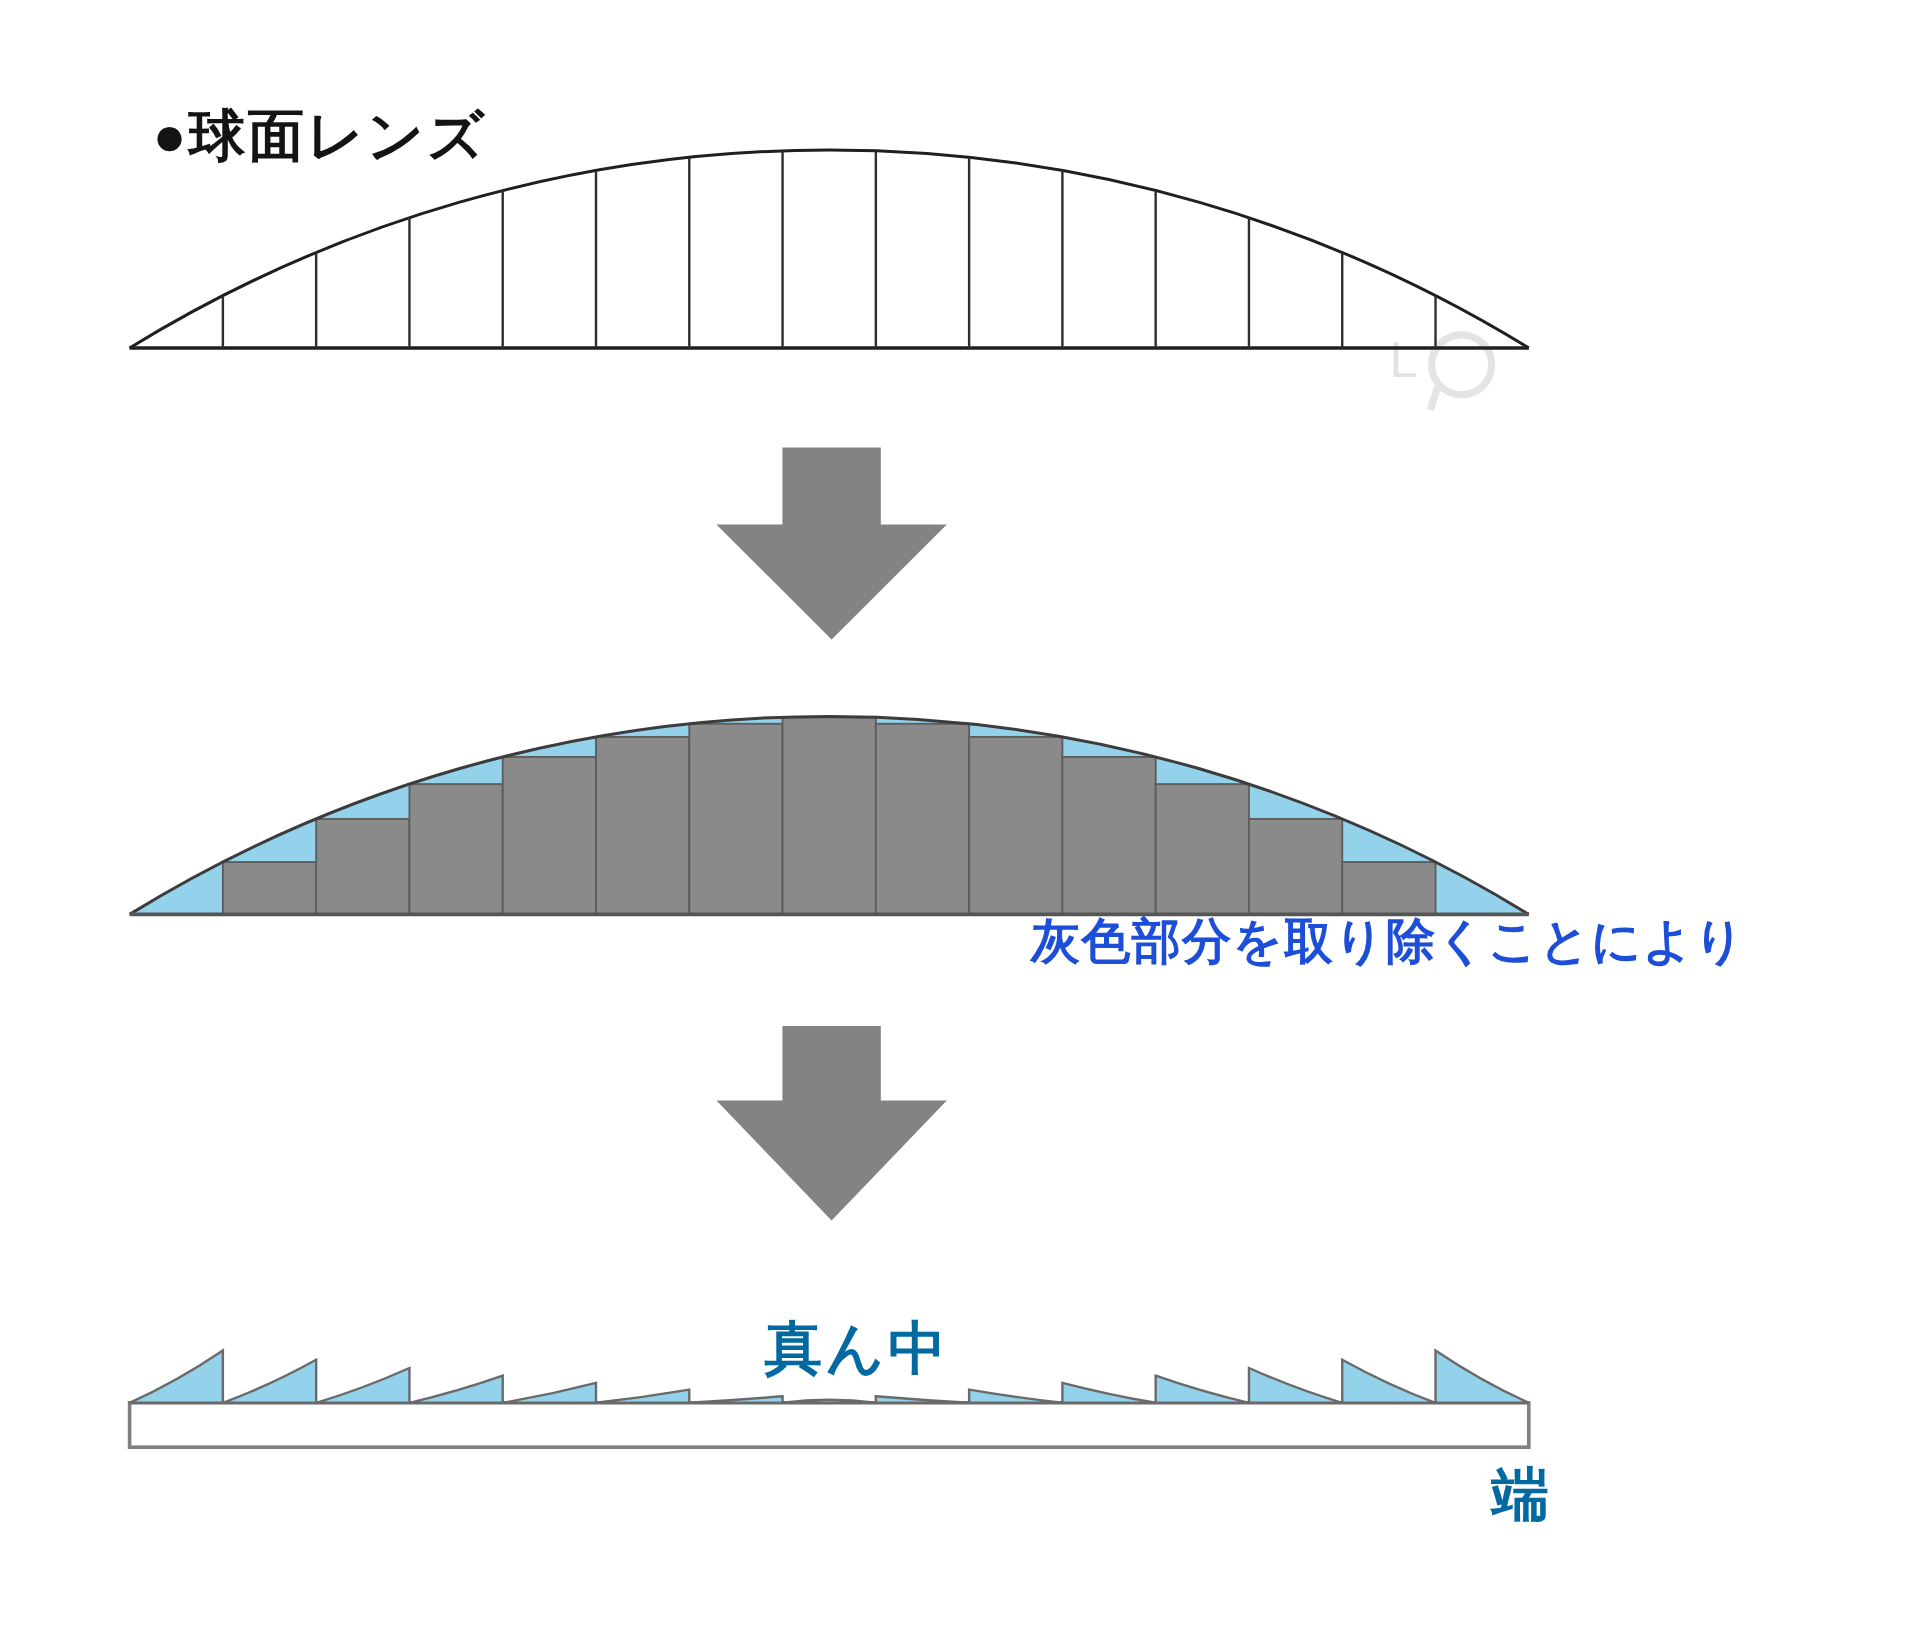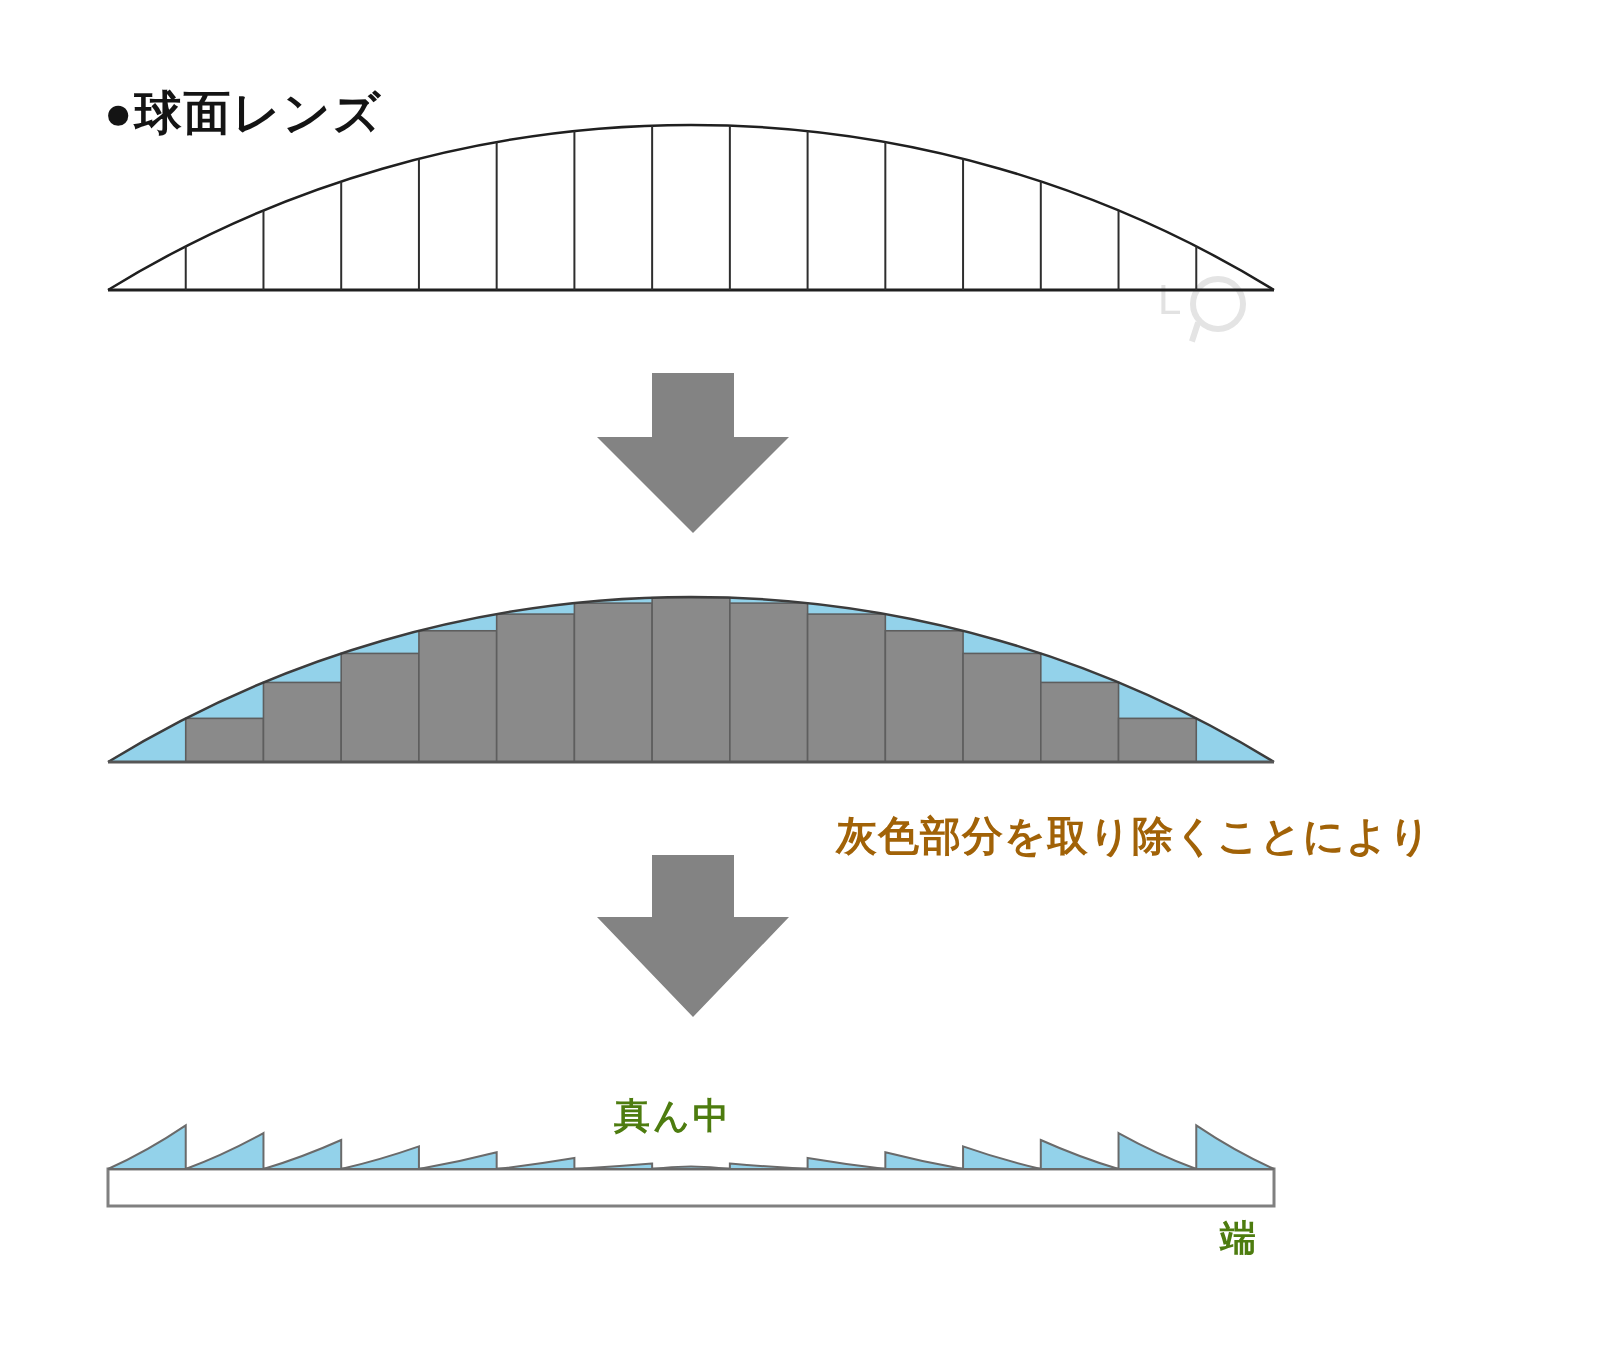--- a/index.html
+++ b/index.html
@@ -1,24 +1,24 @@
 <!DOCTYPE html>
 <html><head>
 <meta charset="utf-8">
 <style>
   html,body{margin:0;padding:0;background:#ffffff;}
   .canvas{
     position:relative;width:1600px;height:1356px;background:#ffffff;overflow:hidden;
     font-family:"Liberation Sans","DejaVu Sans",sans-serif;
   }
   .canvas svg{position:absolute;left:0;top:0;z-index:2;}
-  .lbl{position:absolute;white-space:nowrap;z-index:3;}
+  .lbl{position:absolute;white-space:nowrap;z-index:3;margin-left:23px;}
   .section-title{font-size:47px;font-weight:700;color:#141414;letter-spacing:2px;}
-  .note{left:836px;top:804px;font-size:41px;line-height:64px;font-weight:600;color:#a16207;letter-spacing:1px;}
-  .red-label{font-size:36px;font-weight:600;color:#4d7c0f;letter-spacing:3px;}
+  .note{left:836px;top:752px;font-size:41px;line-height:64px;font-weight:600;color:#1d4ed8;letter-spacing:1px;}
+  .red-label{font-size:48px;font-weight:600;color:#0369a1;letter-spacing:3px;}
   .watermark{position:absolute;left:1158px;top:268px;z-index:1;display:flex;align-items:center;color:#e2e2e2;}
   .wm-text{font-size:42px;font-weight:400;letter-spacing:8px;line-height:1;}
   .wm-ring{width:44px;height:44px;border:6px solid #e4e4e4;border-radius:50%;margin:8px 3px 0 1px;position:relative;}
   .wm-handle{position:absolute;left:-4px;bottom:-16px;width:6px;height:20px;background:#e4e4e4;transform:rotate(18deg);}
 </style>
 </head>
 <body>
 
 <div class="canvas">
 

